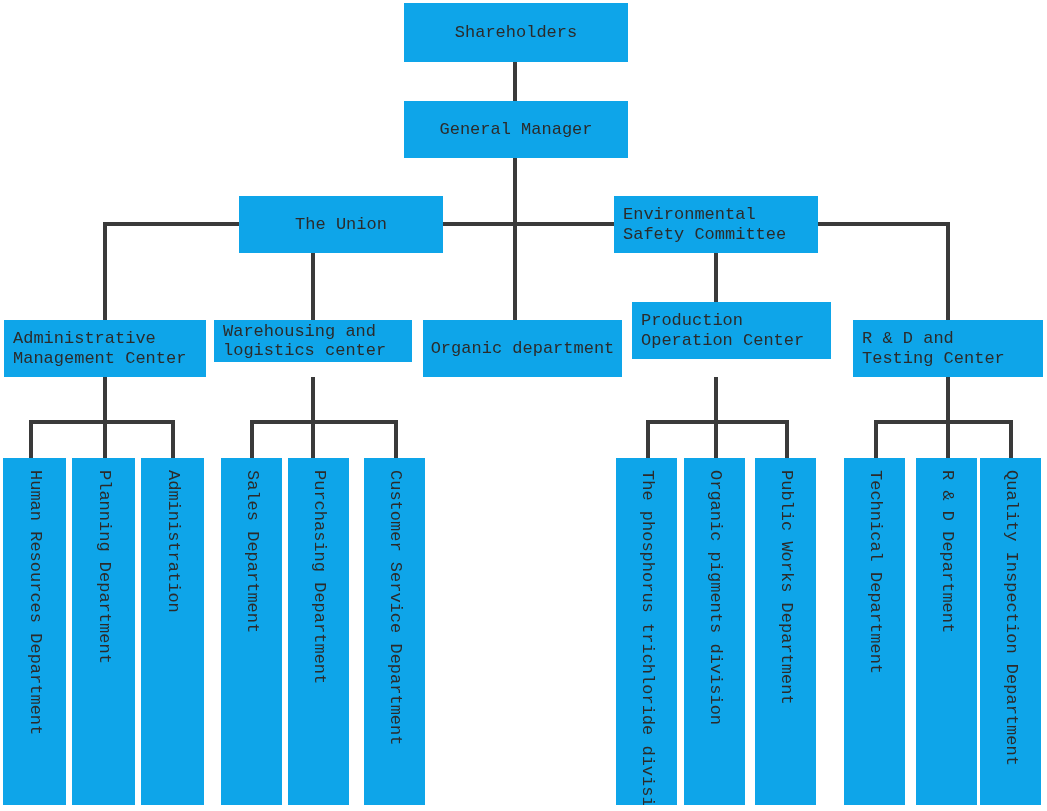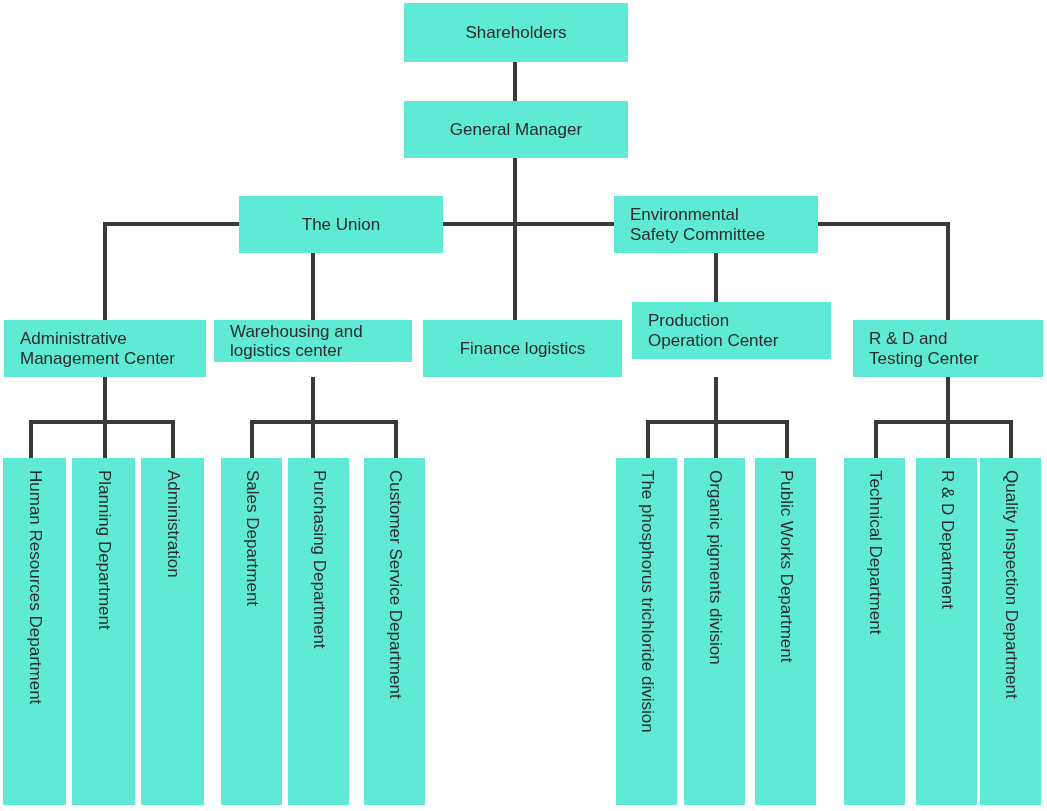--- a/index.html
+++ b/index.html
@@ -12,40 +12,41 @@
   }
   #chart-root {
     position: relative;
     width: 1047px;
     height: 811px;
     background: #ffffff;
     overflow: hidden;
   }
   .node {
     position: absolute;
-    background: #5eead4;
+    background: #0ea5e9;
     box-sizing: border-box;
     color: #2b2b2b;
     font-size: 17px;
     line-height: 1.12;
     white-space: pre-line;
+    font-family: Liberation Mono, monospace;
   }
   
   .node.h {
     display: flex;
     align-items: center;
   }
   .node.h.center {
     justify-content: center;
     text-align: center;
   }
   .node.h.left {
     justify-content: flex-start;
     text-align: left;
-    padding-left: 16px;
+    padding-left: 9px;
   }
   
   .node.v {
     overflow: hidden;
   }
   .node.v .vlabel {
     position: absolute;
     top: 12px;
     left: 50%;
     transform-origin: 0 0;
@@ -111,21 +112,21 @@
   <div class="node h center" style="left:404px; top:101px; width:224px; height:57px;">General Manager</div>
 
   <div class="node h center" style="left:209px; top:196px; width:204px; height:57px;margin-left:30px;">The Union</div>
   <div class="node h left" style="left:614px; top:196px; width:204px; height:57px;">Environmental
 Safety Committee</div>
 
   <div class="node h left" style="left:4px; top:320px; width:202px; height:57px;">Administrative
 Management Center</div>
   <div class="node h left" style="left:214px; top:320px; width:198px; height:42px;">Warehousing and
 logistics center</div>
-  <div class="node h center" style="left:423px; top:320px; width:199px; height:57px;">Finance logistics</div>
+  <div class="node h center" style="left:423px; top:320px; width:199px; height:57px;">Organic department</div>
   <div class="node h left" style="left:632px; top:302px; width:199px; height:57px;">Production
 Operation Center</div>
   <div class="node h left" style="left:853px; top:320px; width:190px; height:57px;">R &amp; D and
 Testing Center</div>
 
   <div class="node v" style="left:3px; top:458px; width:63px; height:347px;">
     <span class="vlabel">Human Resources Department</span>
   </div>
   <div class="node v" style="left:72px; top:458px; width:63px; height:347px;">
     <span class="vlabel">Planning Department</span>

